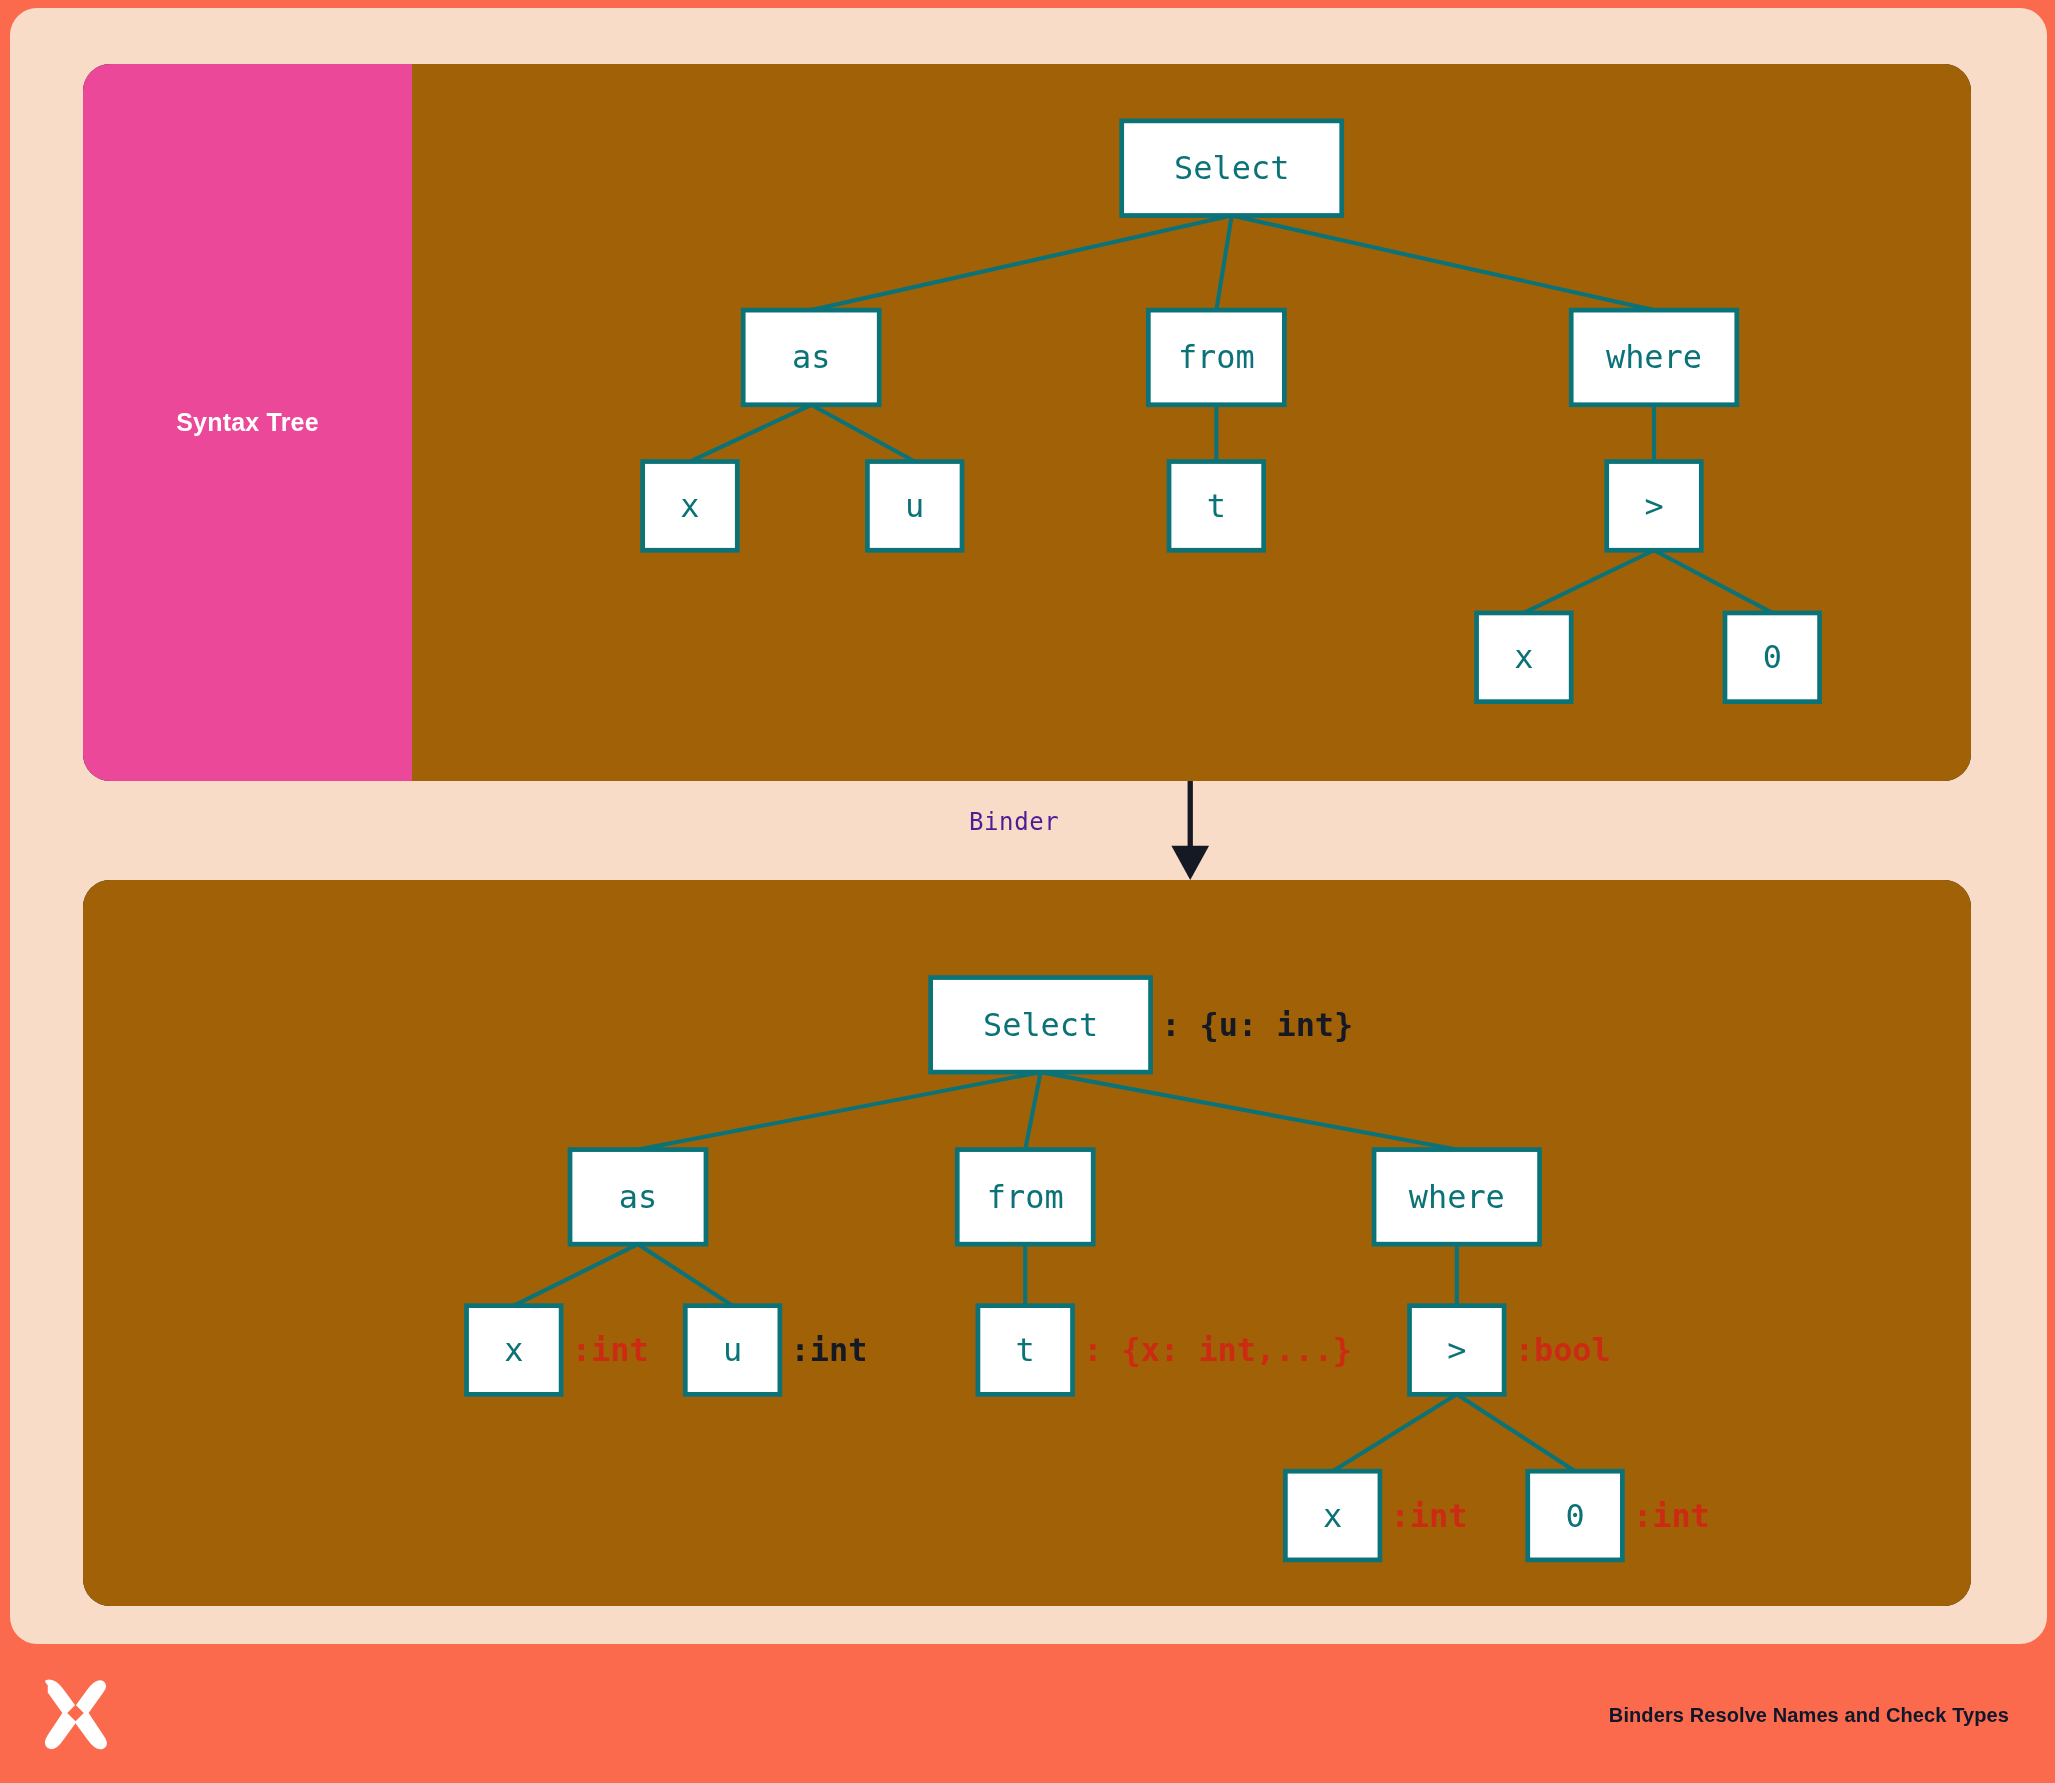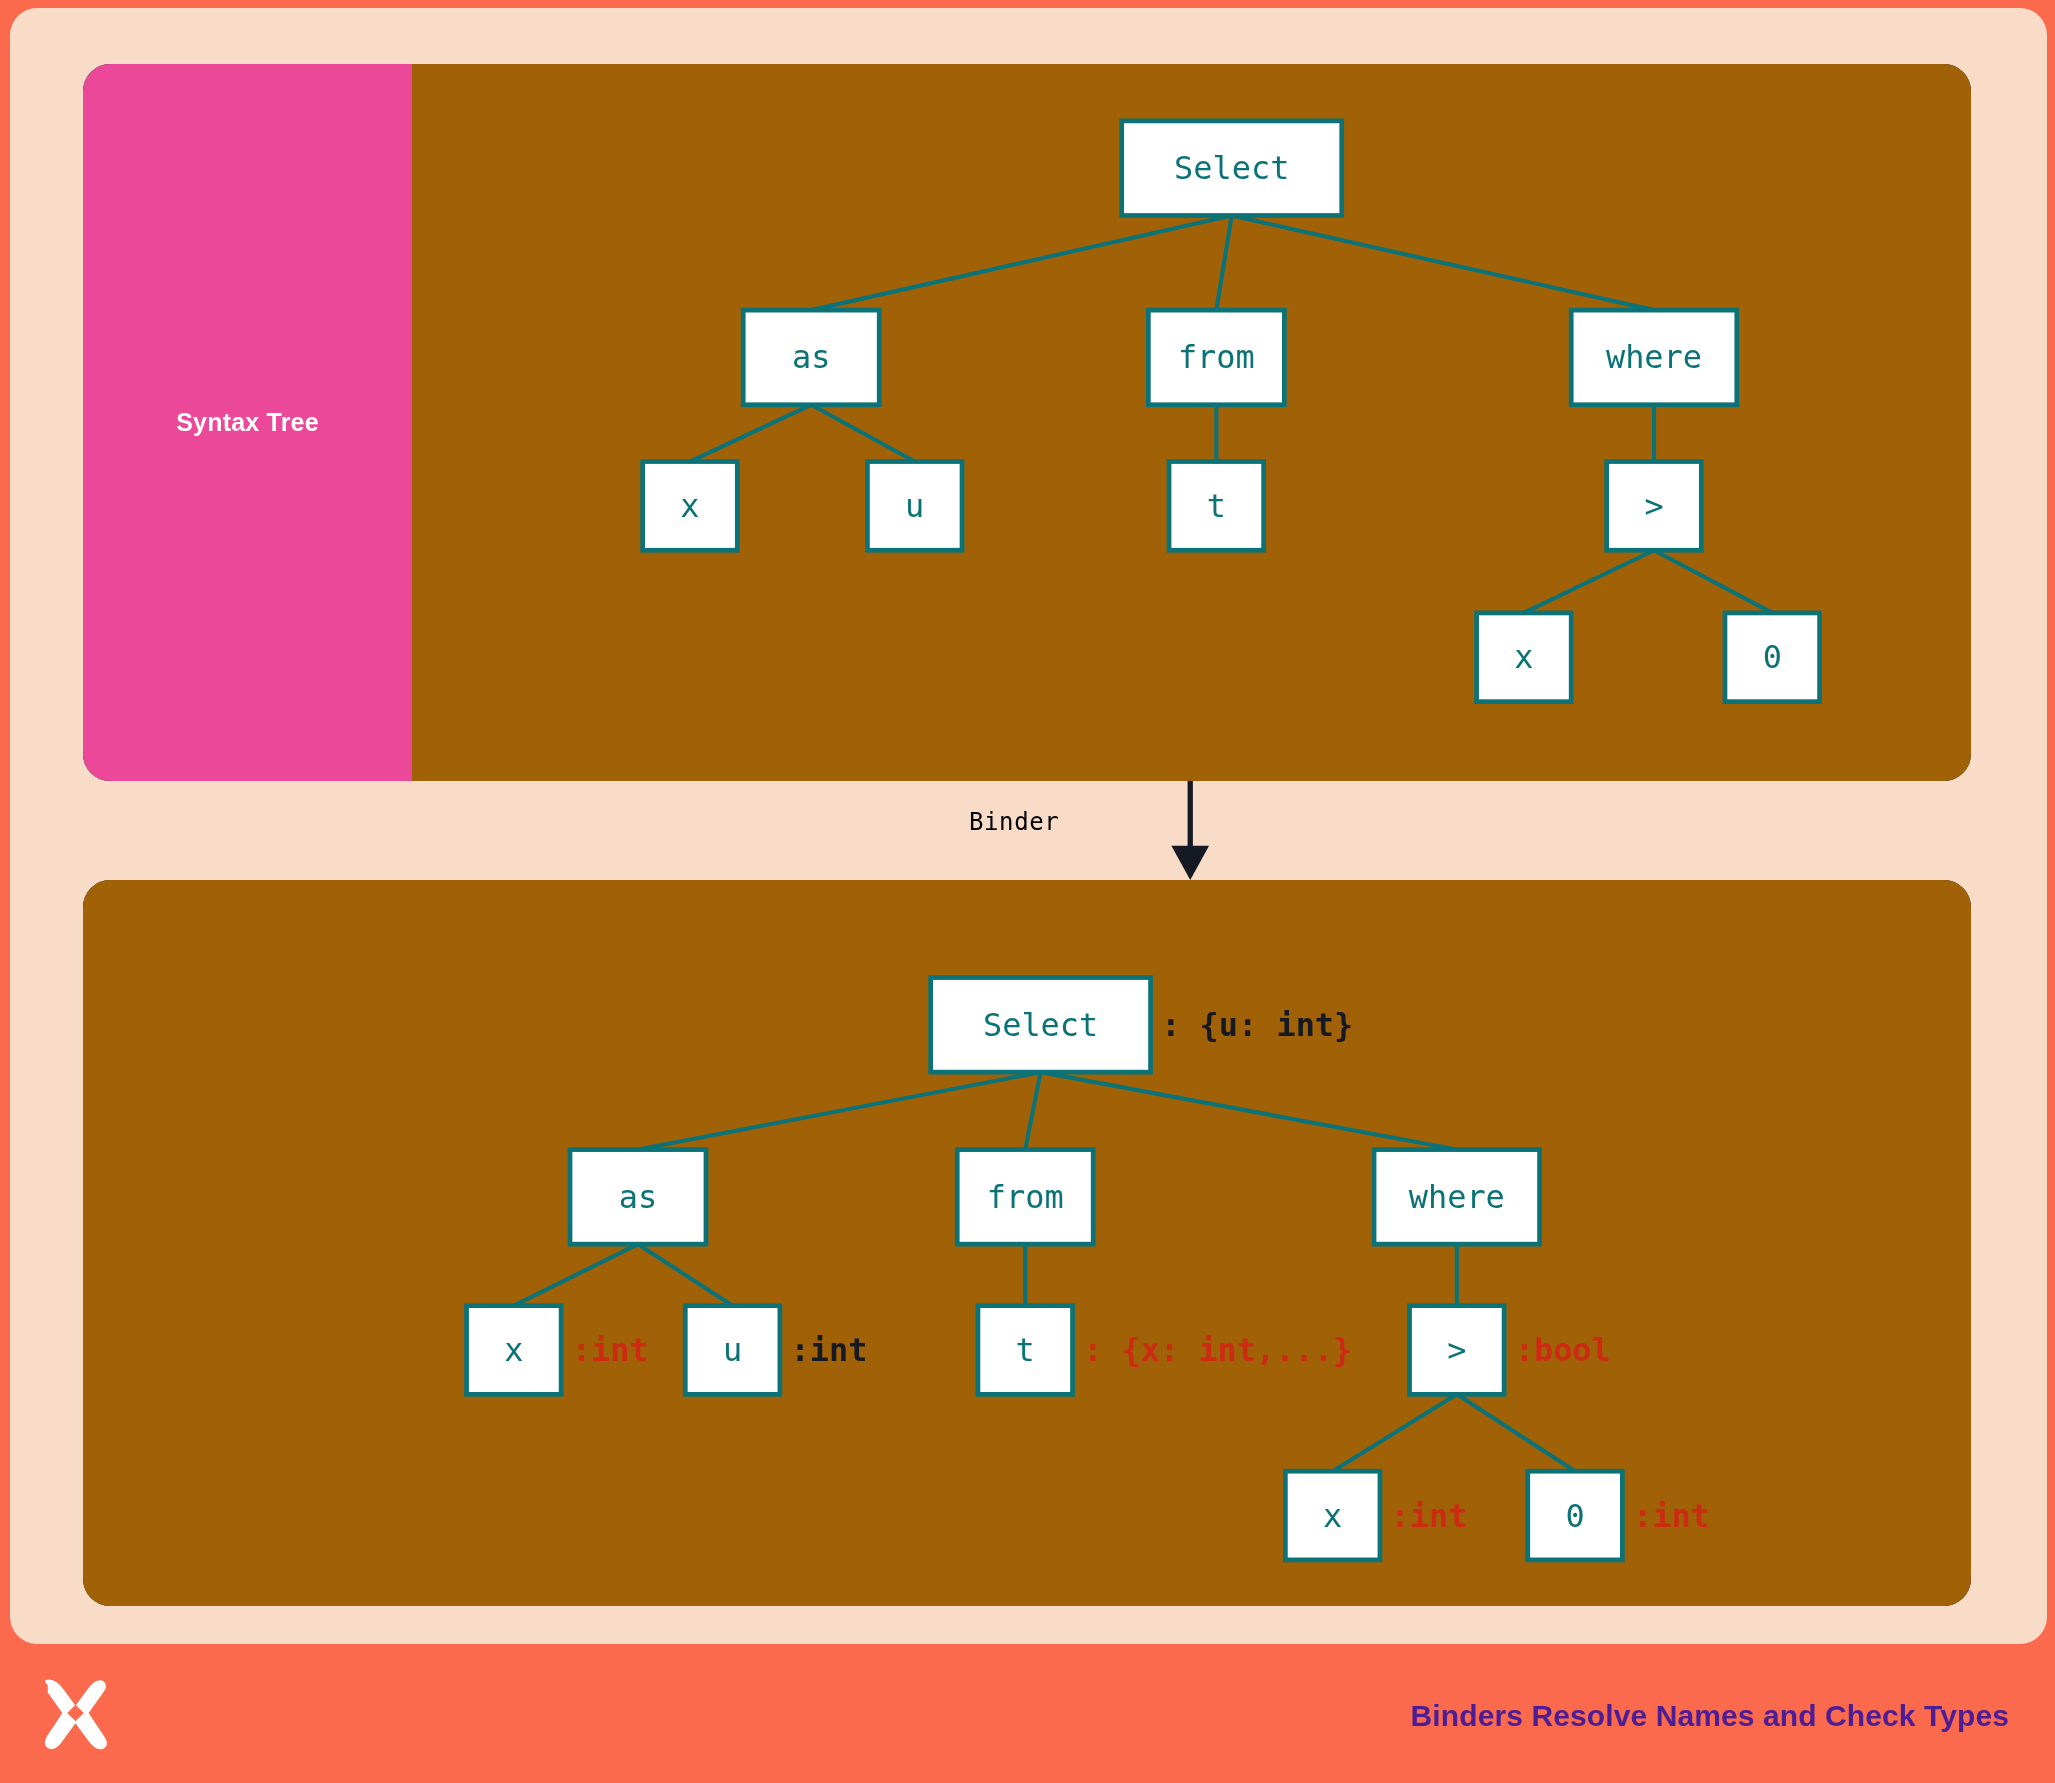--- a/index.html
+++ b/index.html
@@ -60,43 +60,43 @@
   #binder-zone {
     position: absolute;
     left: 83px; top: 781px;
     width: 1888px; height: 99px;
   }
   #binder-label {
     position: absolute;
     left: 969px; top: 808px;
     font-family: "DejaVu Sans Mono", monospace;
     font-size: 24px;
-    color: #000000;
+    color: #4c1d95;
     letter-spacing: 0.6px;
   }
 
   
   #footer {
     position: absolute;
     left: 0; top: 1644px;
     width: 2056px; height: 140px;
     background: #FB6A4C;
     display: flex;
     align-items: center;
   }
   #footer-logo {
     position: absolute;
     left: 39px; top: 34px;
     width: 73px; height: 73px;
   }
   #footer-caption {
     position: absolute;
     right: 47px; top: 30px;
-    color: #4c1d95;
-    font-size: 30px;
+    color: #0f172a;
+    font-size: 20px;
     font-weight: 700;
     letter-spacing: 0.1px;
     line-height: 83px;
   }
 </style>
 </head>
 <body>
 
 <div id="stage">
 

